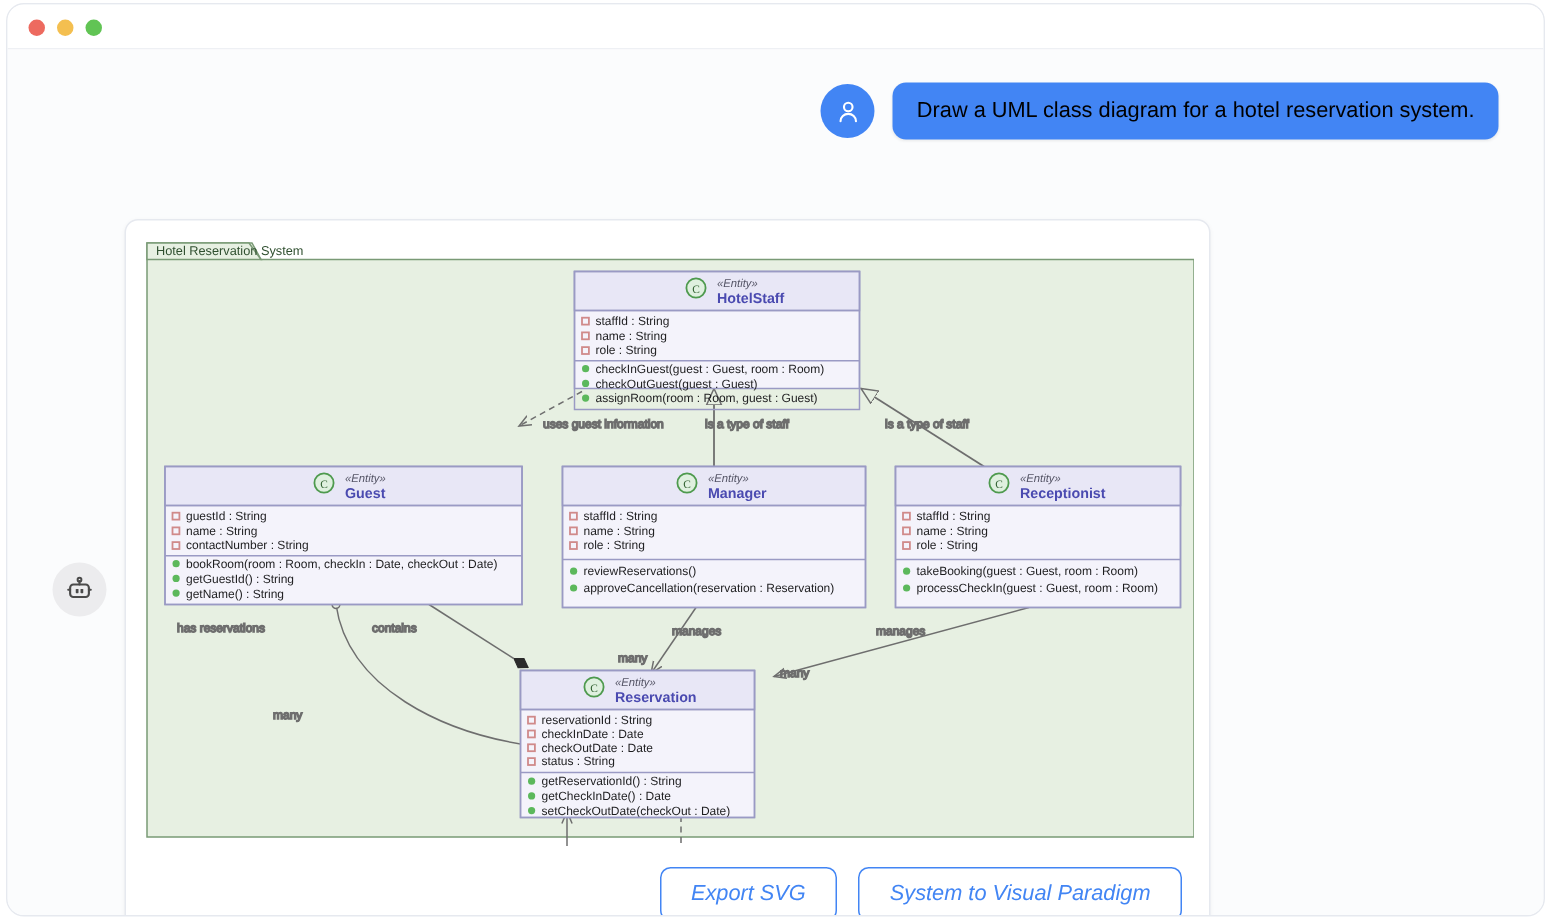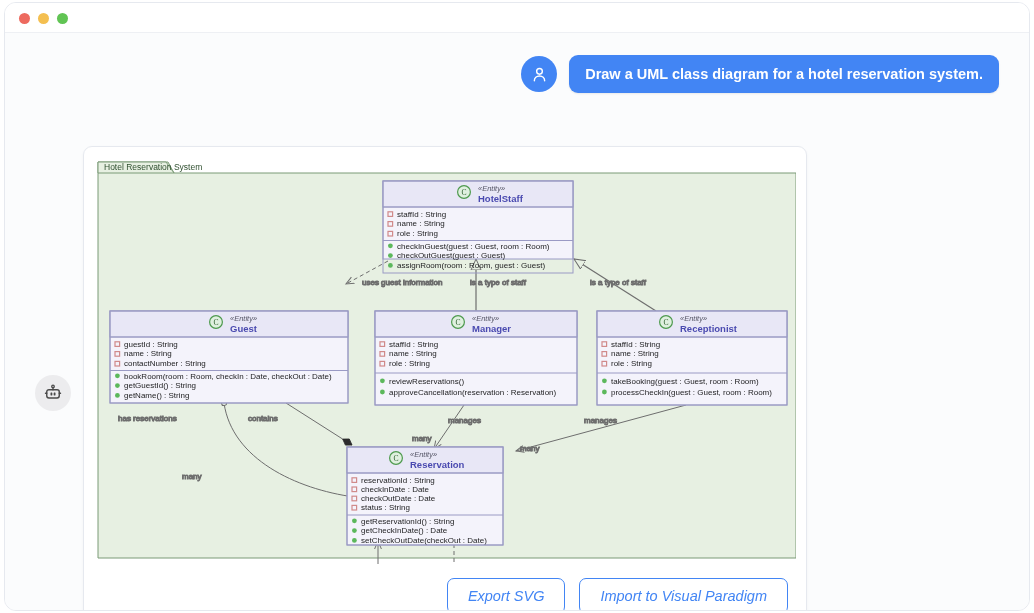--- a/index.html
+++ b/index.html
@@ -43,27 +43,26 @@
     display: flex; align-items: center; gap: 12px;
   }
   #user-avatar {
     width: 36px; height: 36px; border-radius: 50%;
     background: #4285f4;
     display: flex; align-items: center; justify-content: center;
     flex: 0 0 36px;
   }
   #user-bubble {
     background: #4285f4;
-    color: #ffffff;
+    color: #000000;
     border-radius: 9px;
     padding: 11px 16px;
     font-size: 14.5px;
     white-space: nowrap;
     box-shadow: 0 1px 2px rgba(0,0,0,0.08);
-    font-weight: bold;
   }
 
   
   #assistant-row {
     position: absolute; left: 30px; top: 88px;
     display: flex; align-items: center; gap: 12px; margin-top: 25px;
   }
   #bot-avatar {
     width: 36px; height: 36px; border-radius: 50%;
     background: #ececee;
@@ -336,20 +335,20 @@
               <circle cx="258.4" cy="381.4" r="2.4" fill="#5cb85c"></circle>
               <text class="uml-member" x="265" y="384.2">setCheckOutDate(checkOut : Date)</text>
               <rect x="251" y="288" width="156" height="98" fill="none" stroke="#9a9ac4" stroke-width="1"></rect>
             </g>
 
           </svg>
         </div>
 
         <div id="action-bar">
           <button class="action-btn">Export SVG</button>
-          <button class="action-btn">Import to Visual Paradigm</button>
+          <button class="action-btn">System to Visual Paradigm</button>
         </div>
 
       </div>
     </div>
 
   </div>
 </div>
 
 </body></html>

